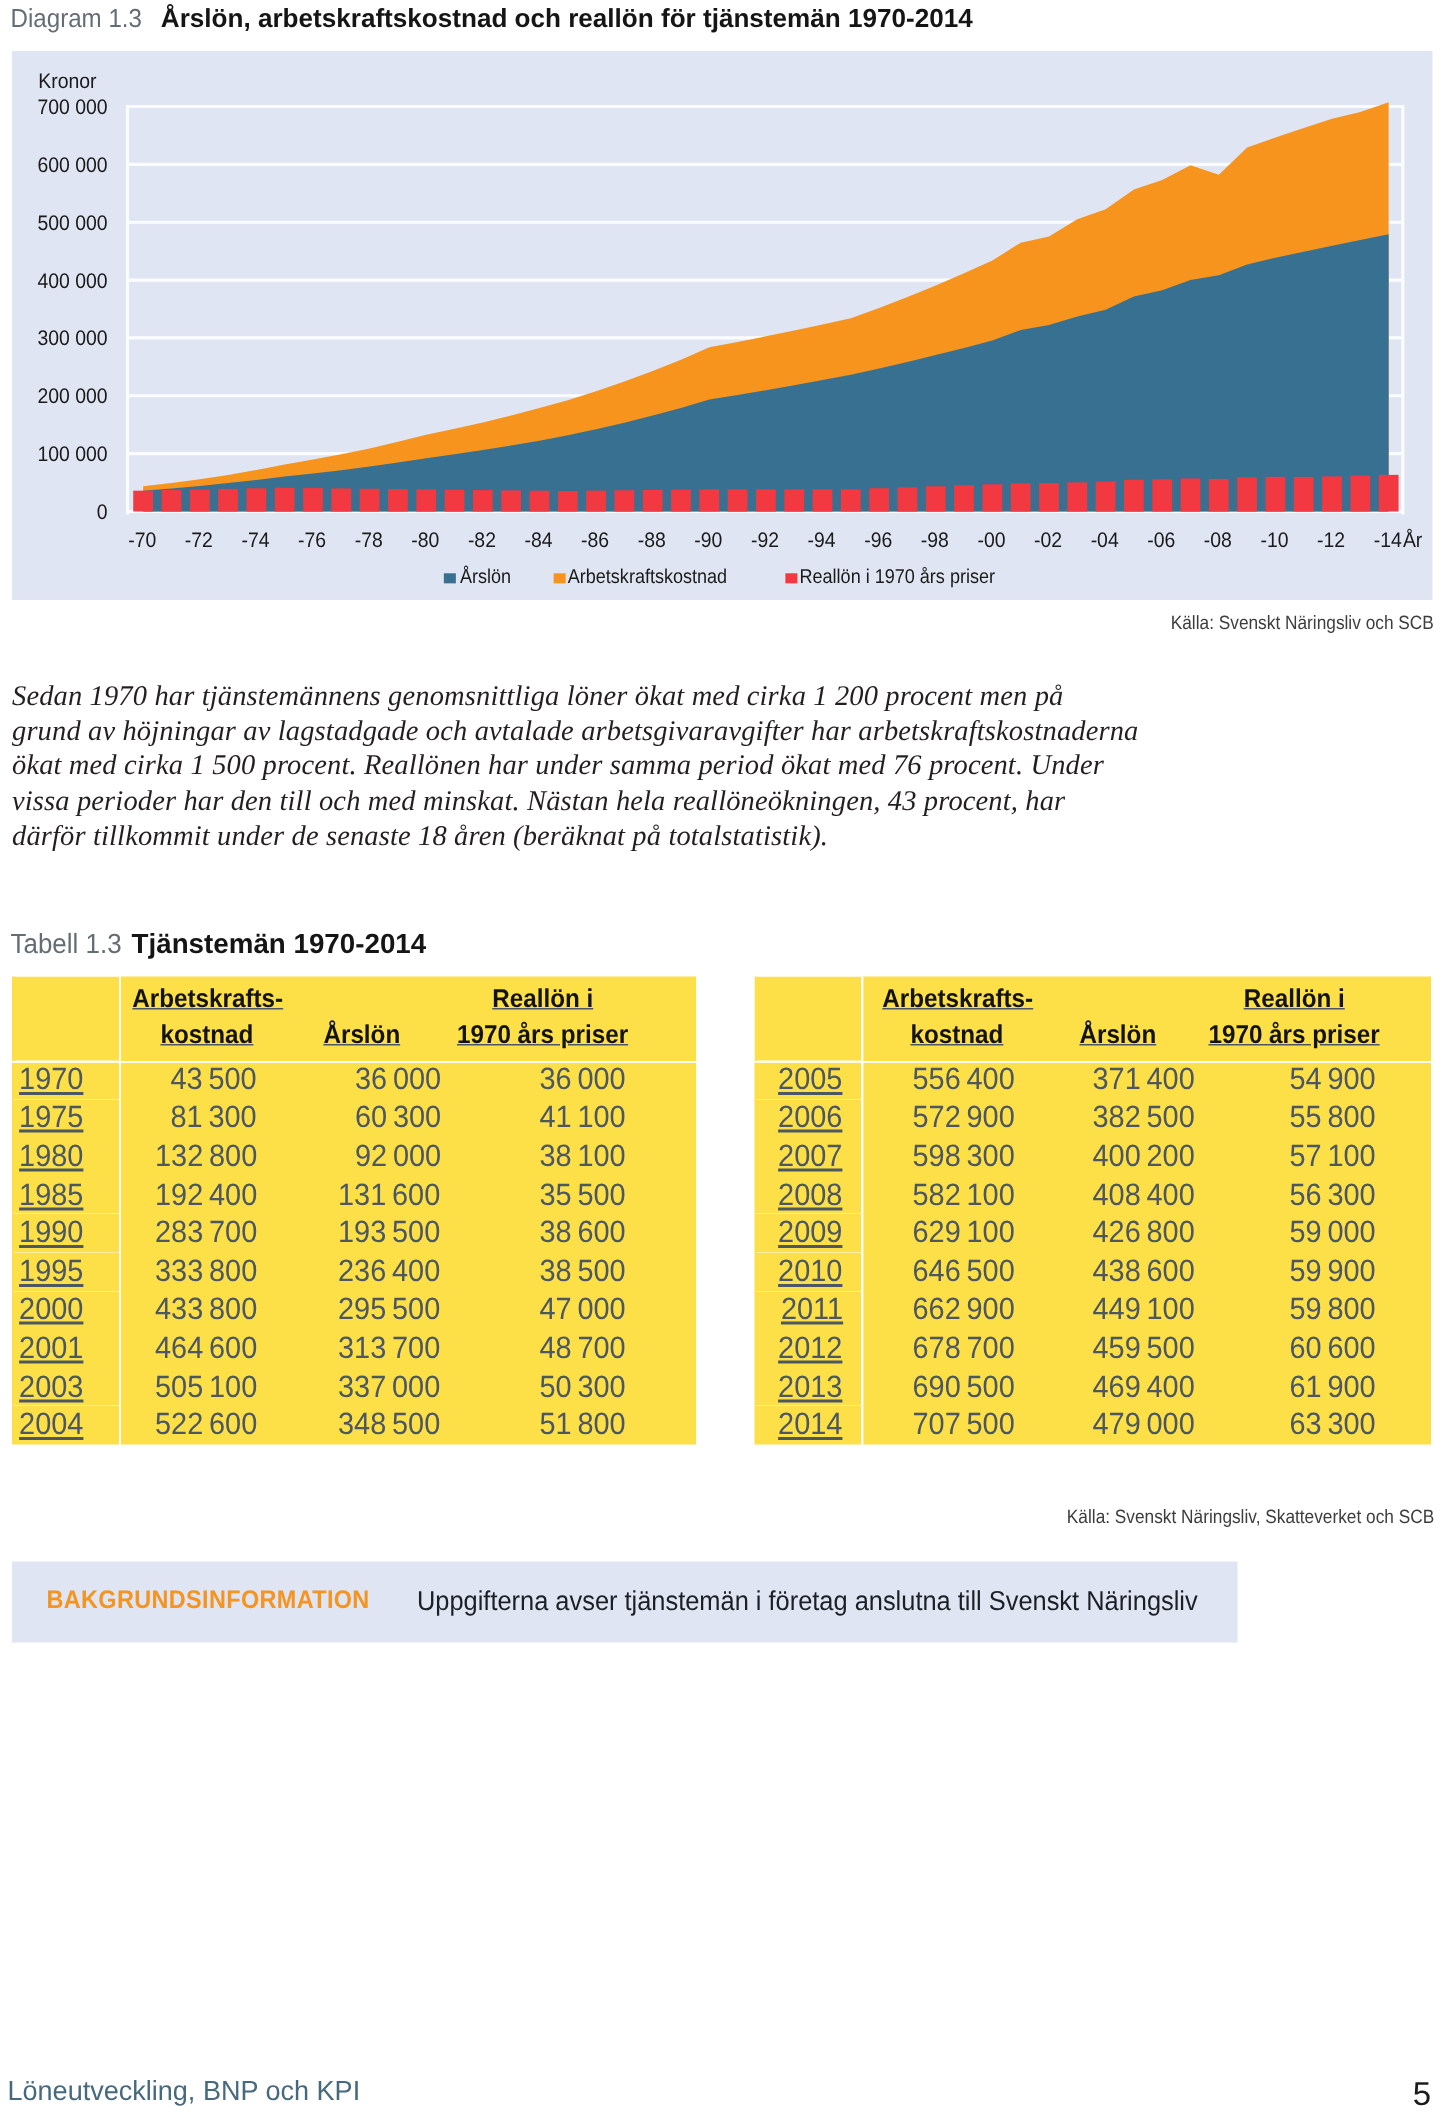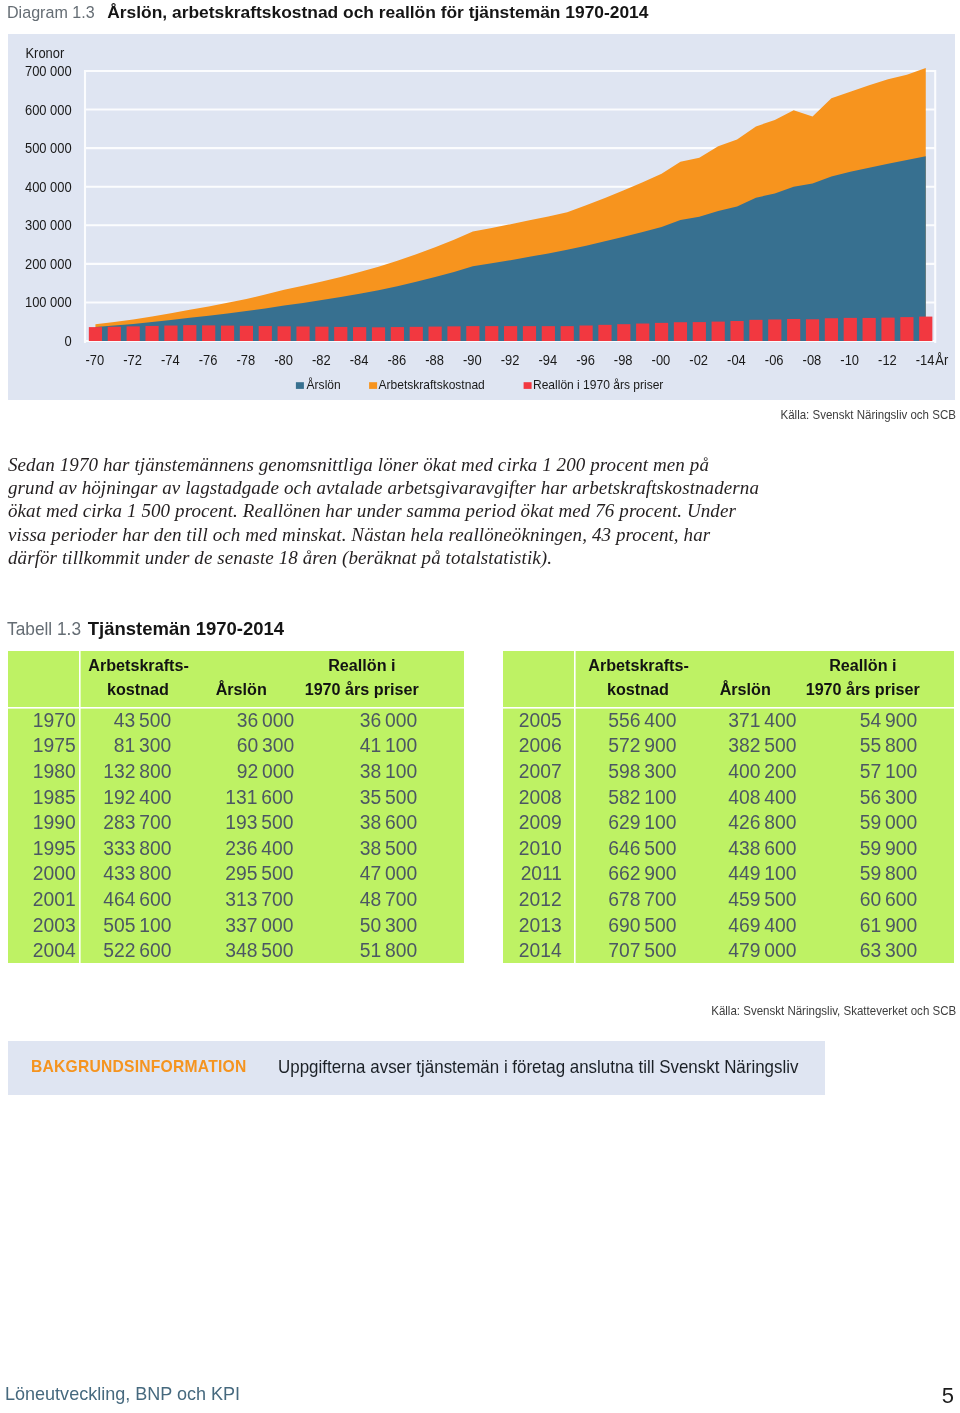--- a/index.html
+++ b/index.html
@@ -15,42 +15,42 @@
   
   .source1{position:absolute;right:4px;top:406.5px;font-size:12.8px;font-weight:400;color:#3d3d3d;
            white-space:nowrap;transform:scaleX(0.9);transform-origin:right top;}
   .para{position:absolute;left:8px;top:453px;width:760px;font-family:"Liberation Serif",serif;font-size:19px;color:#231f20;text-align:left;}
   .para .pline{display:block;height:23.2px;line-height:23.2px;white-space:nowrap;letter-spacing:0.09px;font-style:italic;}
   
   .tab-head{position:absolute;left:6.5px;top:618px;font-size:18.5px;color:#656d74;white-space:nowrap;}
   .tab-head .num{display:inline-block;transform:scaleX(0.935);transform-origin:left center;}
   .tab-head .ttl{font-weight:700;color:#151515;margin-left:2px;display:inline-block;
                  transform:scaleX(1.0);transform-origin:left center;}
-  .tbl{position:absolute;background:#bef264;font-size:20.5px;color:#4c5763;}
+  .tbl{position:absolute;background:#fde047;font-size:20.5px;color:#4c5763;text-decoration:underline;}
   .tbl-l{left:8px;top:651px;width:456px;}
   .tbl-r{left:503px;top:651px;width:451px;}
   .tbl .thead{display:flex;height:56px;font-weight:700;color:#131313;font-size:17.2px;
               box-shadow:0 1.6px 0 #fff;align-items:flex-end;box-sizing:border-box;}
   .tbl .thead>div{display:flex;flex-direction:column;align-items:center;line-height:23.5px;
                   padding-bottom:6px;box-sizing:border-box;white-space:nowrap;justify-content:flex-end;}
   .tbl .thead .c1,.tbl .thead .c2,.tbl .thead .c3{padding-right:0;}
   .tbl-l .thead .c1{padding-left:26px;}
   .tbl-l .thead .c2{padding-left:18px;}
   .tbl-l .thead .c3{padding-left:12px;overflow:visible;}
   .tbl-r .thead .c1{padding-left:26px;}
   .tbl-r .thead .c2{padding-left:18px;}
   .tbl-r .thead .c3{padding-left:12px;overflow:visible;}
   .tbl .thead .c0{height:56px;box-shadow:1.6px 0 0 #fff;}
   .tbl .trow{display:flex;height:25.6px;align-items:center;}
   .tbl .c0{width:71px;box-sizing:border-box;
            display:flex;justify-content:flex-end;align-items:center;}
   .tbl .trow .c0{height:25.6px;box-shadow:1.6px 0 0 #fff;}
   .tbl .c1,.tbl .c2,.tbl .c3{text-align:right;box-sizing:border-box;}
   
-  .tbl-l .c0{padding-right:3px;}
+  .tbl-l .c0{padding-right:23px;}
   .tbl-l .c1{width:92.3px;padding-right:0;}
   .tbl-l .c2{width:122.7px;padding-right:0;}
   .tbl-l .c3{width:123.5px;padding-right:0;}
   
   .tbl-r .c0{padding-right:12px;}
   .tbl-r .c1{width:102.3px;padding-right:0;}
   .tbl-r .c2{width:120.2px;padding-right:0;}
   .tbl-r .c3{width:120.8px;padding-right:0;padding-left:15px;}
   .tbl .nm{display:inline-block;transform:scaleX(0.94);transform-origin:right center;}
   .tbl .c0 .nm{transform-origin:right center;}

